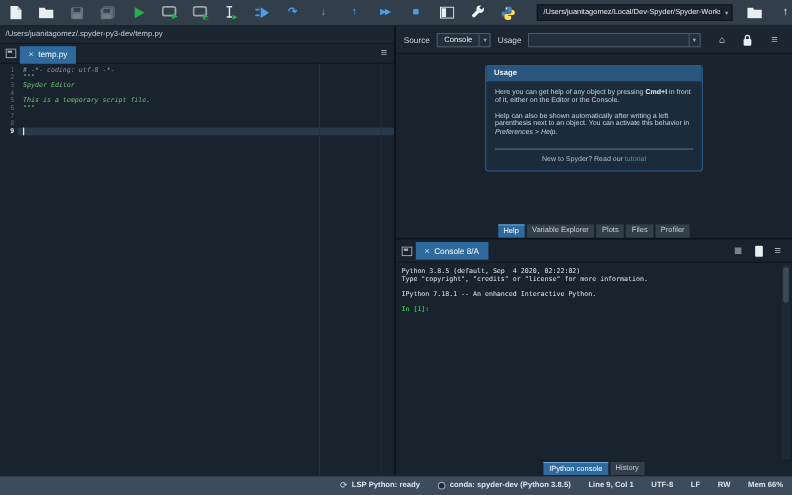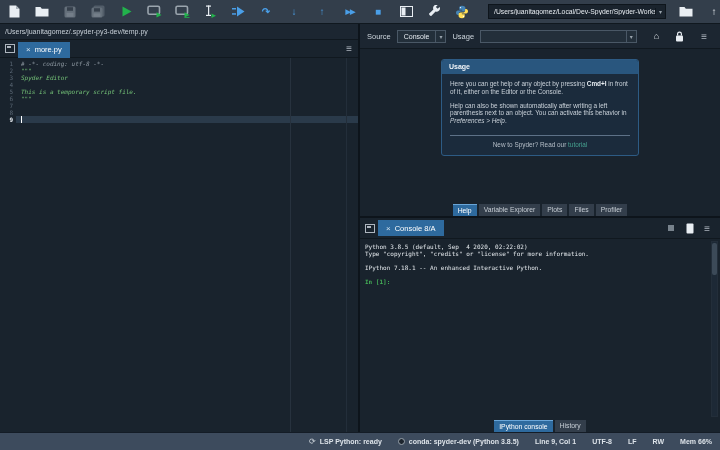--- a/index.html
+++ b/index.html
@@ -221,21 +221,21 @@
       <div class="editor-path">/Users/juanitagomez/.spyder-py3-dev/temp.py</div>
       <div class="tabbar">
         <span class="browse-btn">
           <svg width="10" height="9" viewBox="0 0 10 9">
               <rect x="0.5" y="0.5" width="9" height="8" fill="none" stroke="#aeb6bf"></rect>
               <rect x="2" y="2" width="4" height="2" fill="#aeb6bf"></rect>
             </svg>
         </span>
         <div class="tab-active">
           <span class="tab-close">×</span>
-          <span>more.py</span>
+          <span>temp.py</span>
         </div>
         <span class="spacer"></span>
         <span class="menu-glyph">≡</span>
       </div>
       <div class="editor-body">
         <div class="gutter">
           <div class="gl">1</div>
           <div class="gl">2</div>
           <div class="gl">3</div>
           <div class="gl">4</div>

